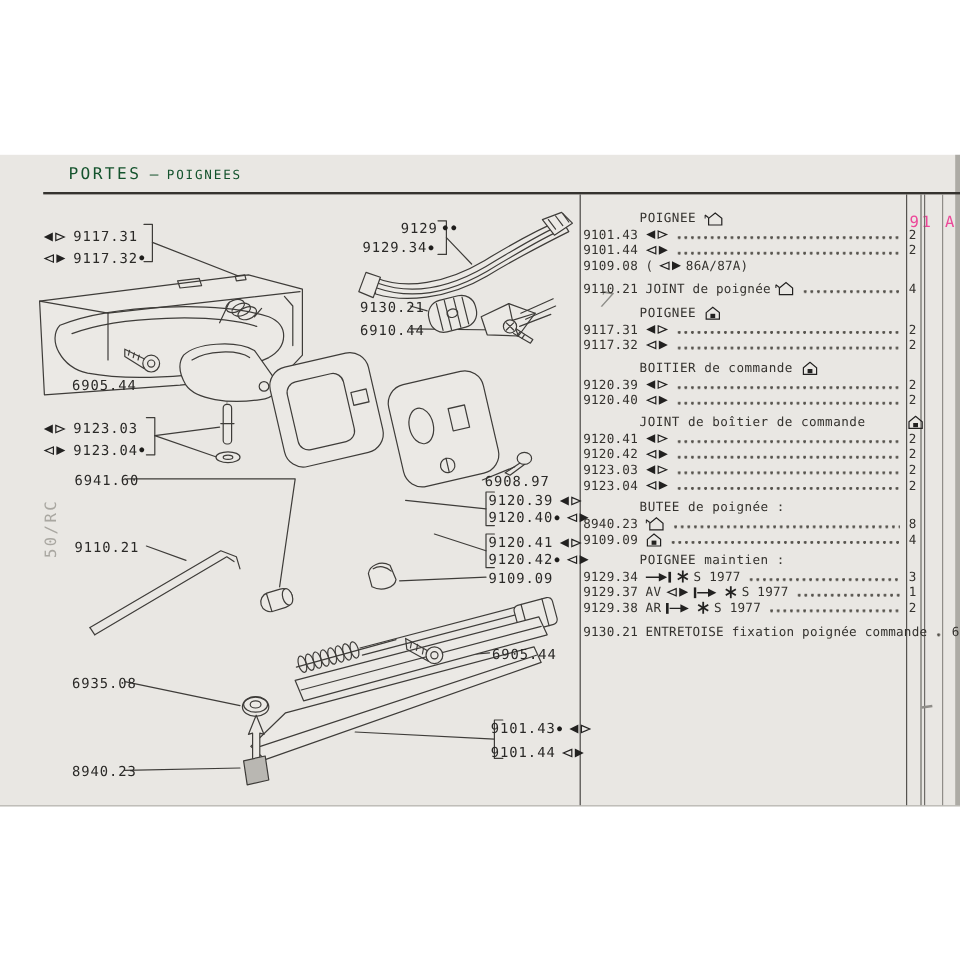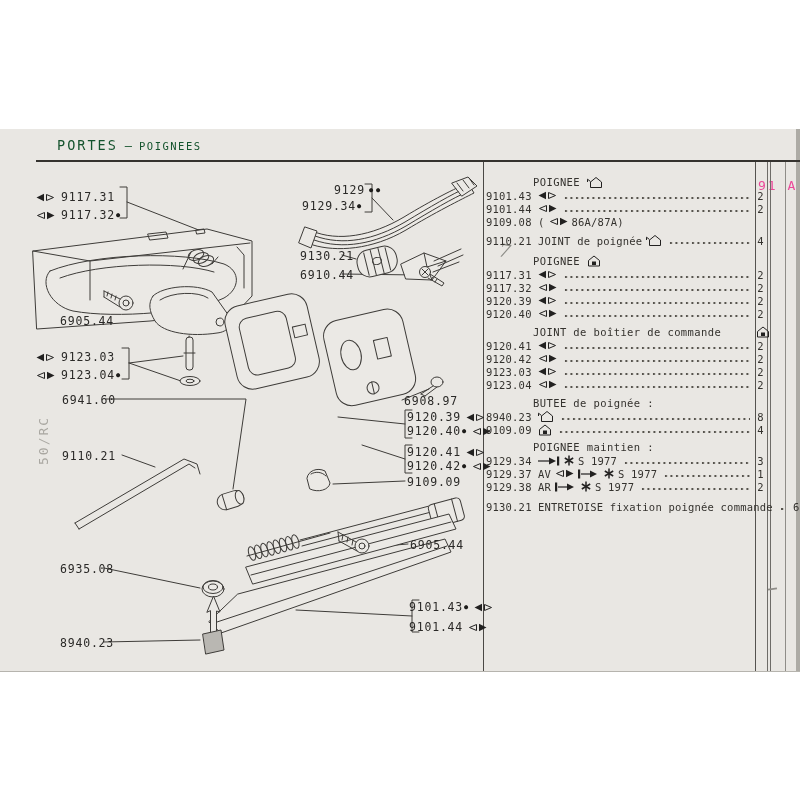--- a/index.html
+++ b/index.html
@@ -462,20 +462,29 @@
       <span class="ref">9117.32</span>
       <span class="tok" style="display: inline-flex;">
         <svg width="19" height="9" viewBox="0 0 19 9">
           <polygon points="8.5,1.5 1.5,4.5 8.5,7.5" fill="none" stroke="#222120"></polygon>
           <polygon points="11,0.8 18.5,4.5 11,8.2" fill="#222120"></polygon>
         </svg>
       </span>
       <span class="dots"></span>
       <span class="qty">2</span>
     </div>
+    <div class="phead" style="margin-top: 7px;">
+      <span>BOITIER de commande</span>
+      <span class="hic" style="display: inline-flex;">
+        <svg width="14" height="12" viewBox="0 0 14 12">
+          <path d="M1.5,5.5 L7,1 L12.5,5.5 L12.5,11 L1.5,11 Z" fill="none" stroke="#222120"></path>
+          <rect x="5" y="6.5" width="4" height="3.5" fill="#222120"></rect>
+        </svg>
+      </span>
+    </div>
     <div class="prow">
       <span class="ref">9120.39</span>
       <span class="tok" style="display: inline-flex;">
         <svg width="19" height="9" viewBox="0 0 19 9">
           <polygon points="0.5,4.5 8,0.8 8,8.2" fill="#222120"></polygon>
           <polygon points="10.5,1.5 17.5,4.5 10.5,7.5" fill="none" stroke="#222120"></polygon>
         </svg>
       </span>
       <span class="dots"></span>
       <span class="qty">2</span>

